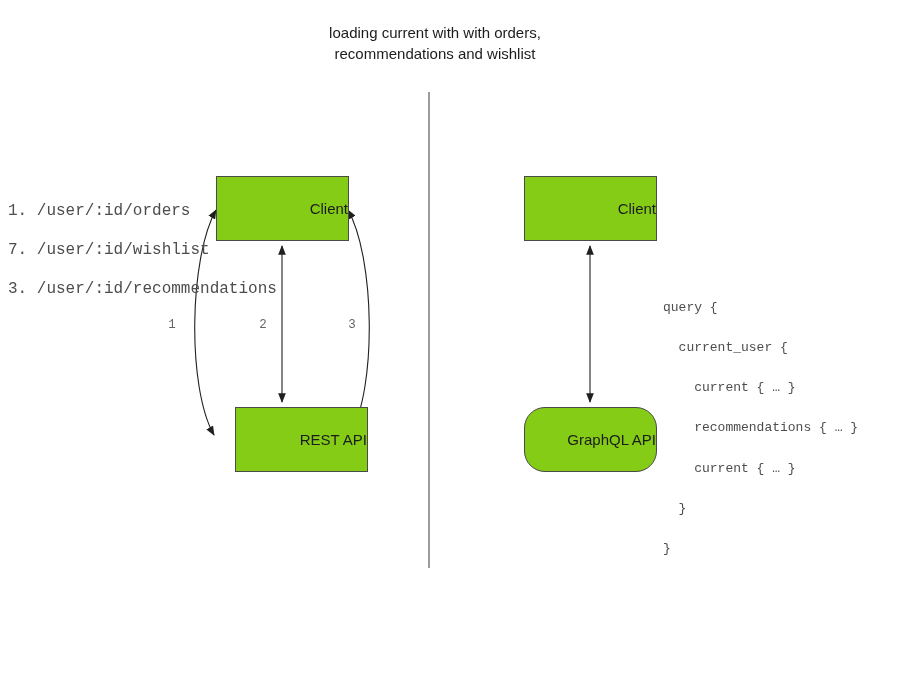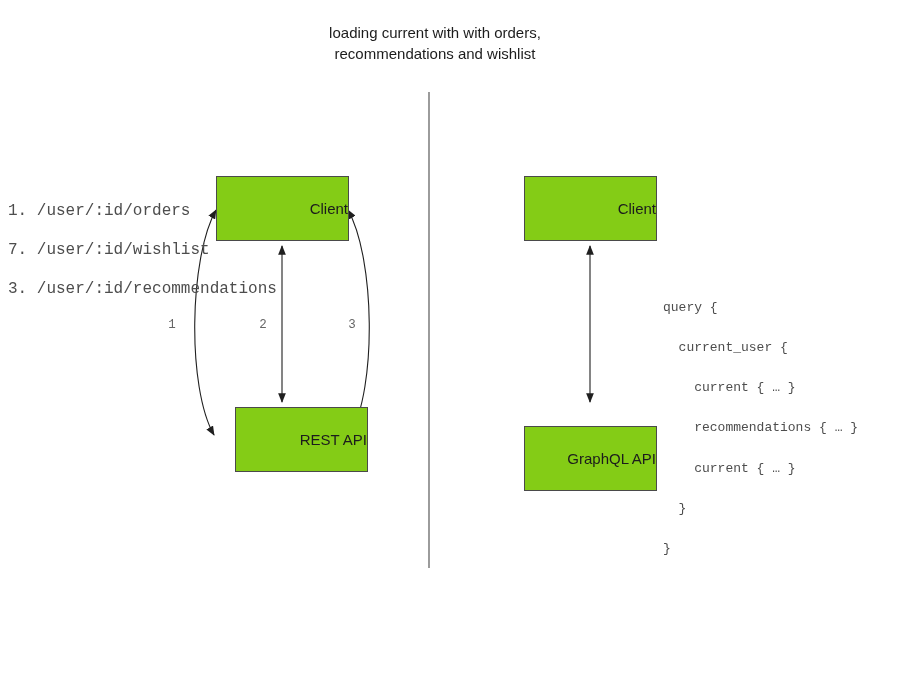--- a/index.html
+++ b/index.html
@@ -25,21 +25,21 @@
     position:absolute;
     width:131px;height:63px;
     background:#84cc16;
     border:1px solid #4a4a4a;
     display:flex;align-items:center;justify-content:flex-end;
     font-size:15px;color:#1c1c1c;
   }
   .box-l-client{left:216px;top:176px;}
   .box-l-api{left:216px;top:407px;margin-left:19px;}
   .box-r-client{left:524px;top:176px;}
-  .box-r-api{left:524px;top:426px;}
+  .box-r-api{left:524px;top:407px;border-radius:21px;}
   .mono{
     font-family:"Liberation Mono","DejaVu Sans Mono",monospace;
     color:#4d4d4d;
   }
   .routes{
     position:absolute;left:8px;top:179px;
     font-size:16px;line-height:13px;
     white-space:pre;
   }
   .query{

